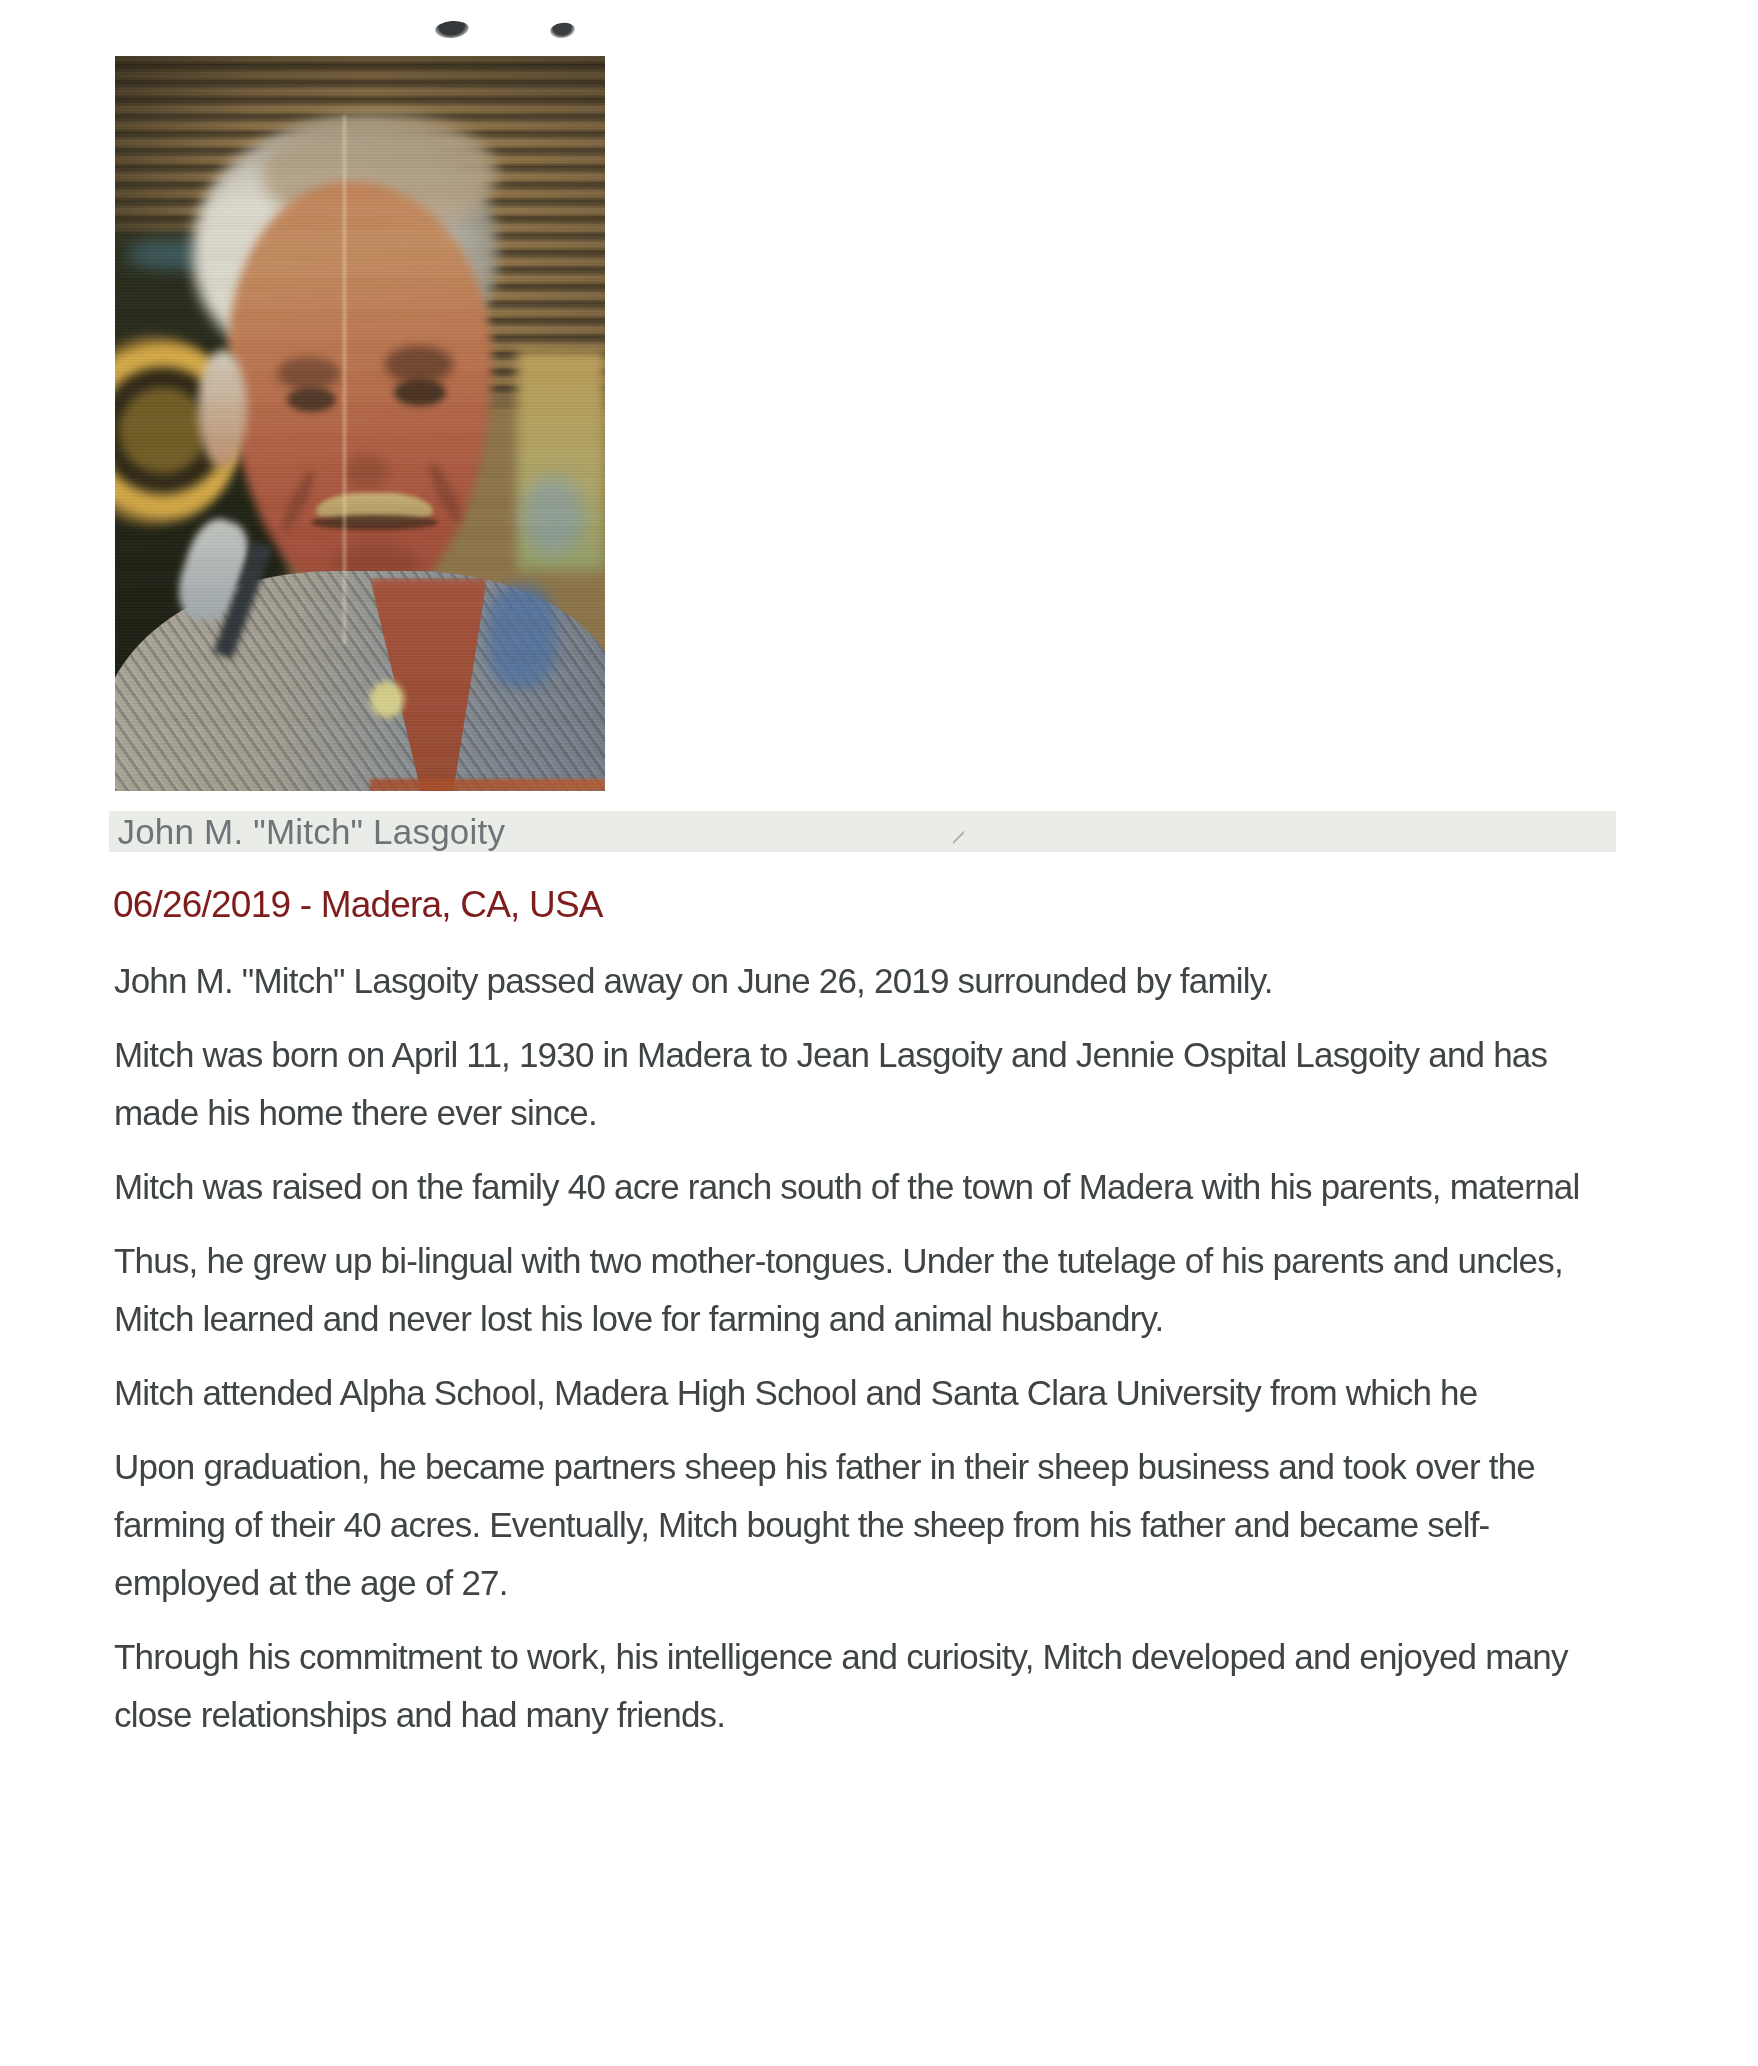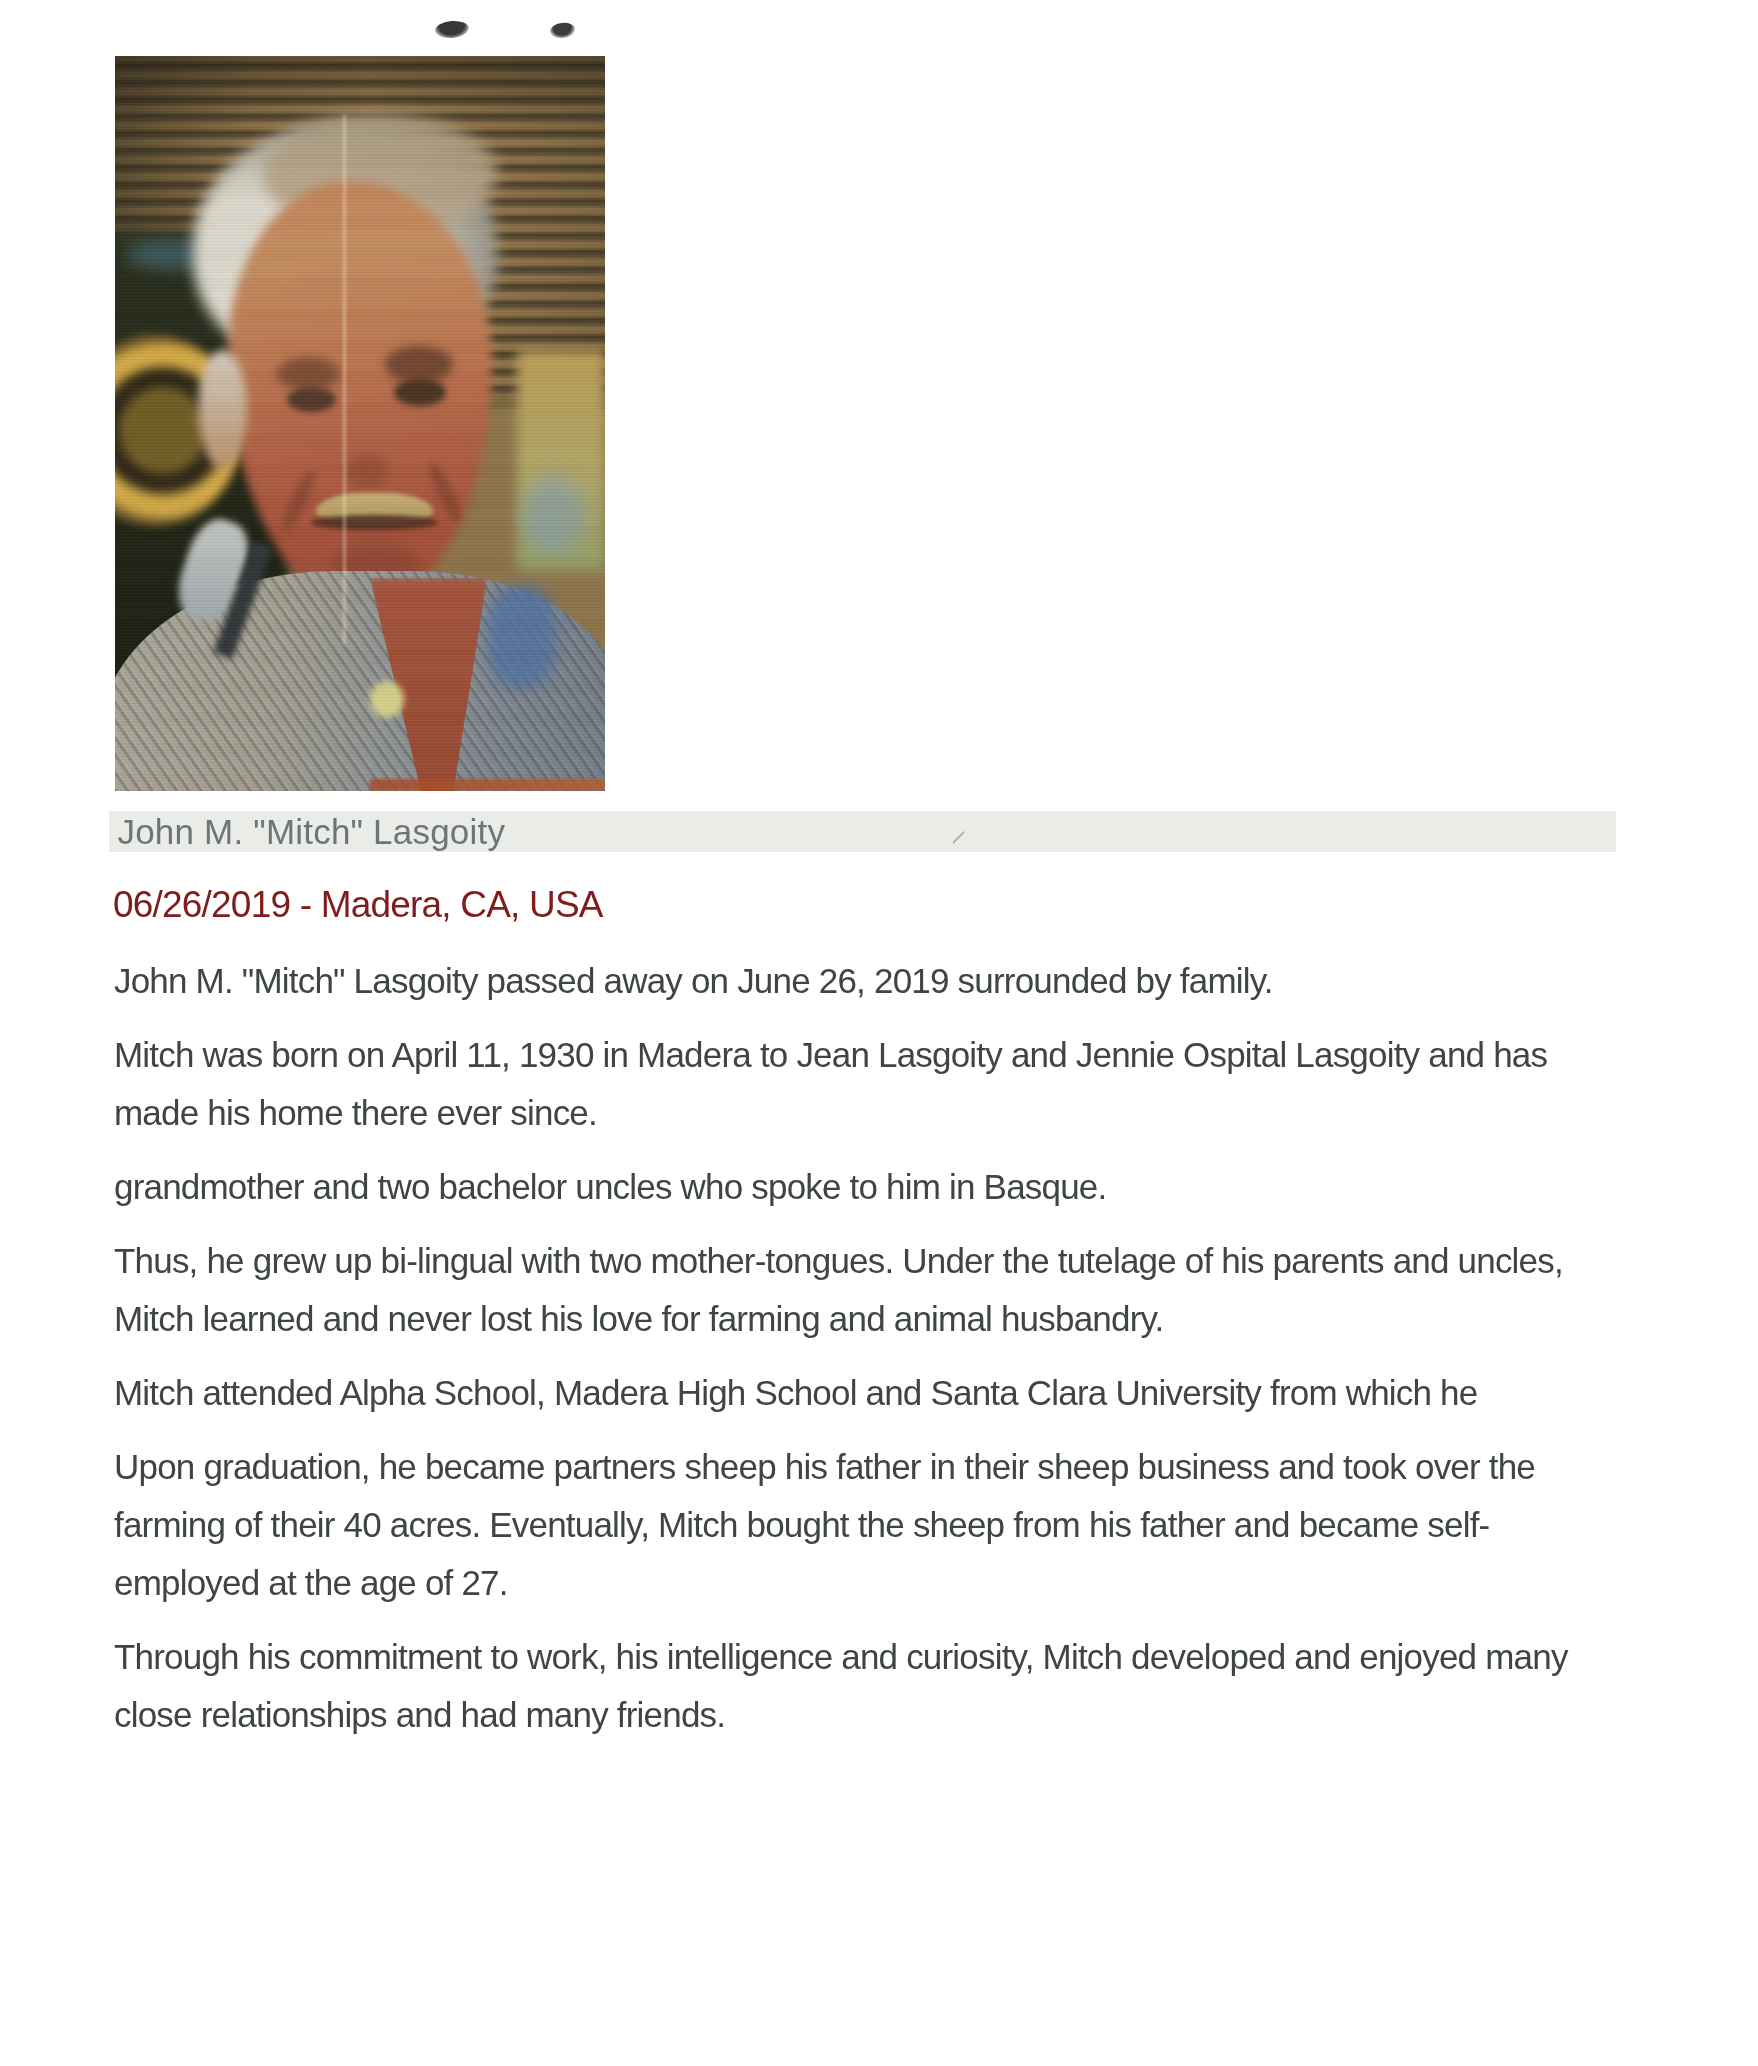--- a/index.html
+++ b/index.html
@@ -207,21 +207,21 @@
   <div class="para">
     <span class="line">John M. "Mitch" Lasgoity passed away on June 26, 2019 surrounded by family.</span>
   </div>
 
   <div class="para">
     <span class="line">Mitch was born on April 11, 1930 in Madera to Jean Lasgoity and Jennie Ospital Lasgoity and has</span>
     <span class="line">made his home there ever since.</span>
   </div>
 
   <div class="para">
-    <span class="line">grandmother and two bachelor uncles who spoke to him in Basque.</span>
+    <span class="line">Mitch was raised on the family 40 acre ranch south of the town of Madera with his parents, maternal</span>
   </div>
 
   <div class="para">
     <span class="line">Thus, he grew up bi-lingual with two mother-tongues. Under the tutelage of his parents and uncles,</span>
     <span class="line">Mitch learned and never lost his love for farming and animal husbandry.</span>
   </div>
 
   <div class="para">
     <span class="line">Mitch attended Alpha School, Madera High School and Santa Clara University from which he</span>
   </div>

